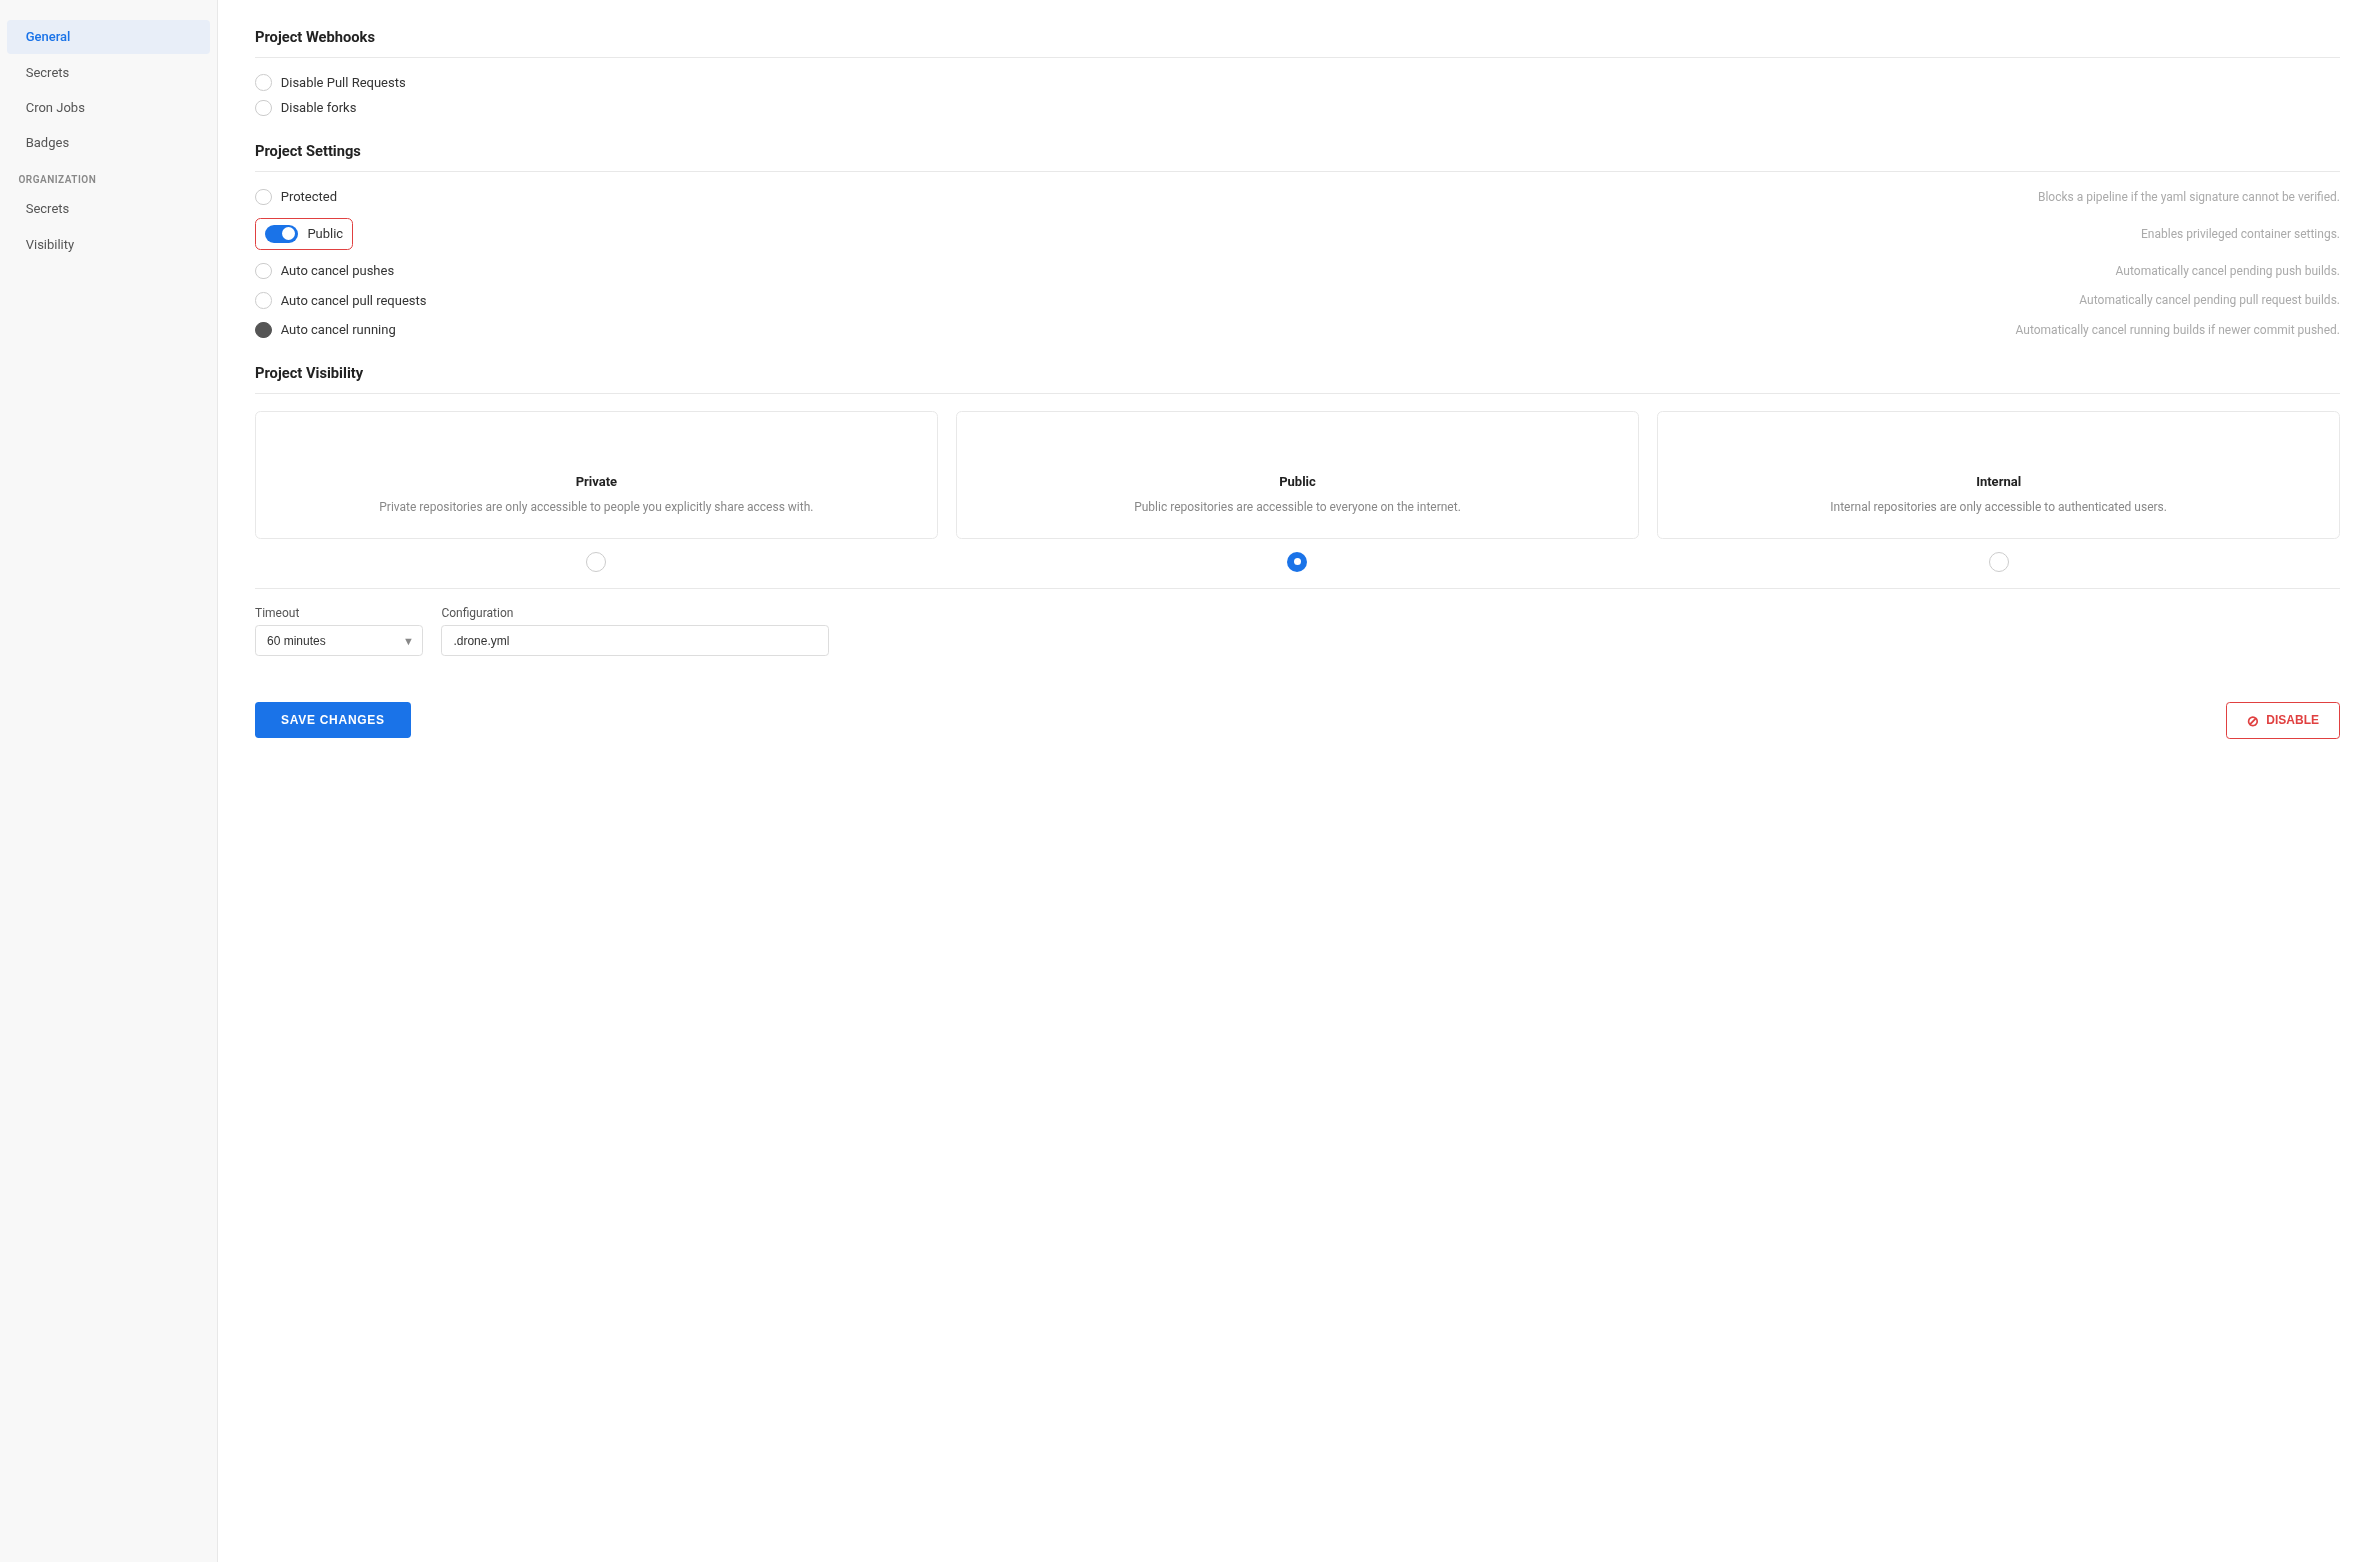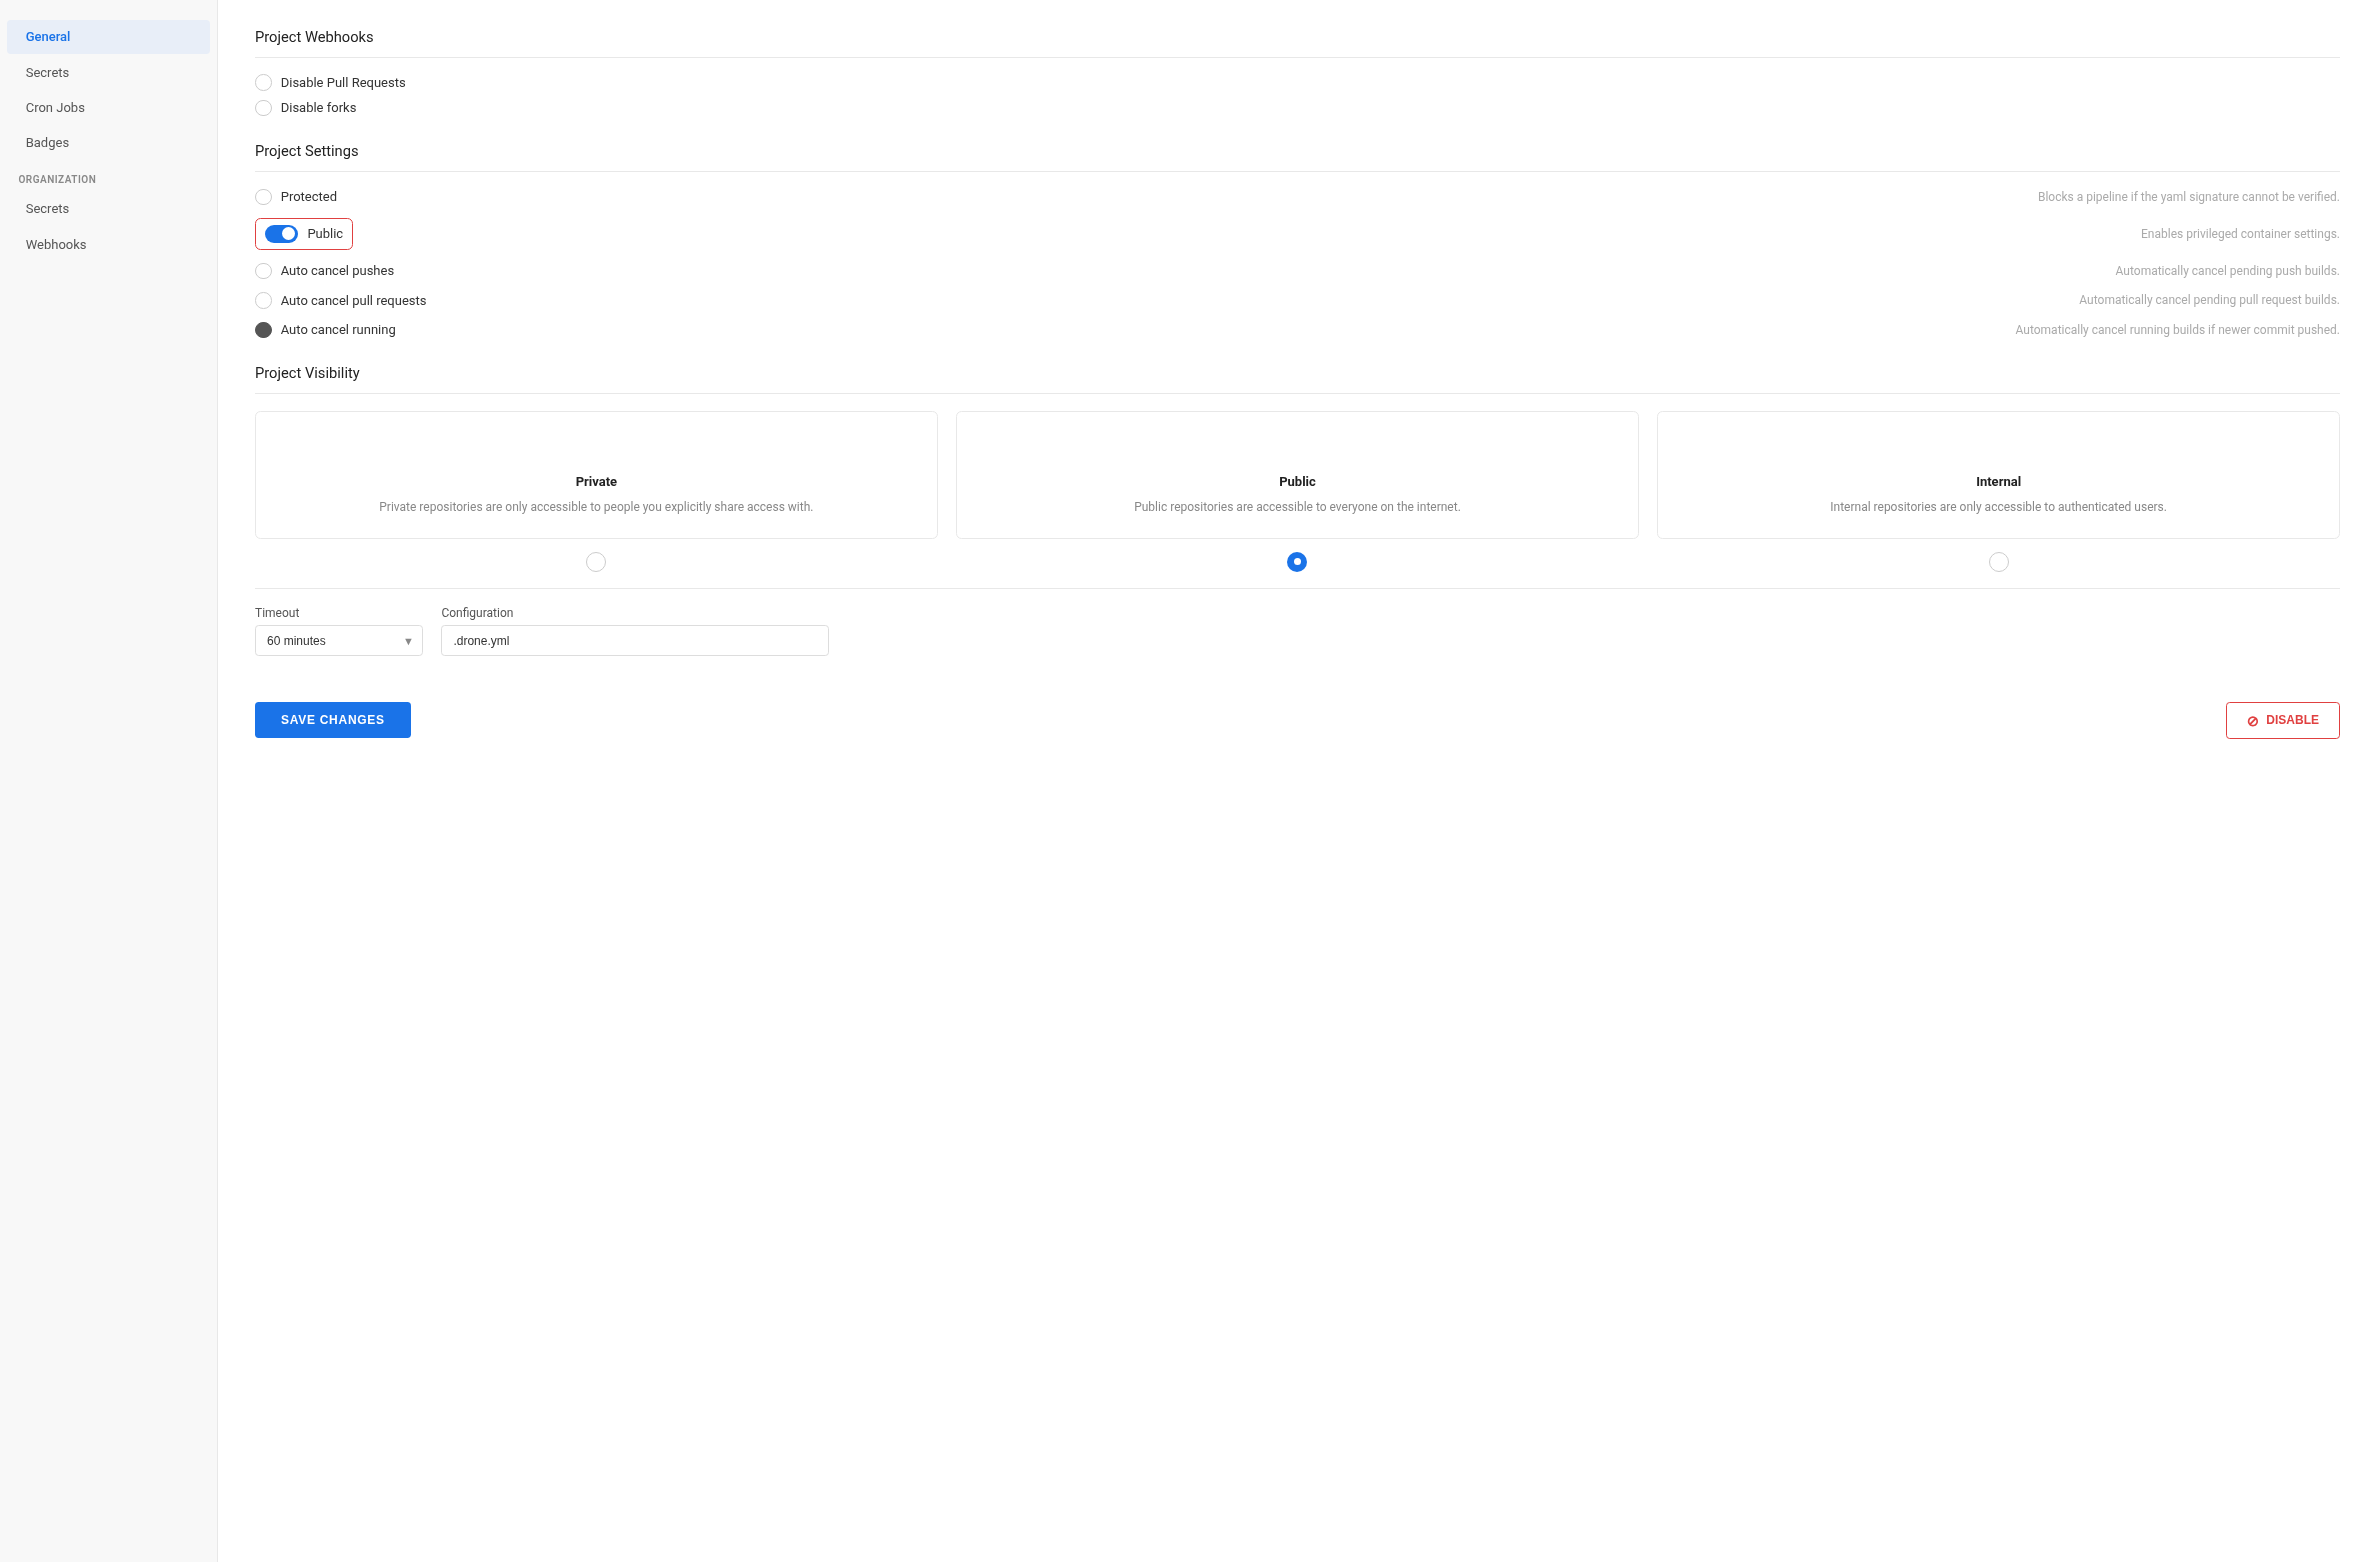--- a/index.html
+++ b/index.html
@@ -47,21 +47,21 @@
     .main {
       flex: 1;
       background: #fff;
       padding: 27.5px 37px;
       overflow-y: auto;
     }
 
     
     .section-title {
       font-size: 14.7px;
-      font-weight: 400;
+      font-weight: 700;
       color: #222;
       margin-bottom: 11px;
     }
     .divider {
       border: none;
       border-top: 0.9px solid #e8e8e8;
       margin-bottom: 16.5px;
     }
     .setting-row-with-desc {
       display: flex;
@@ -290,21 +290,21 @@
 
 <div class="sidebar">
   <div class="sidebar-item active">General</div>
   <div class="sidebar-item">Secrets</div>
   <div class="sidebar-item">Cron Jobs</div>
   <div class="sidebar-item">Badges</div>
 
   <div class="sidebar-section-label">ORGANIZATION</div>
 
   <div class="sidebar-item">Secrets</div>
-  <div class="sidebar-item">Webhooks</div>
+  <div class="sidebar-item">Visibility</div>
 </div>
 
 <div class="main">
 
   <div class="section-spacing">
     <div class="section-title">Project Webhooks</div>
     <hr class="divider">
     <div class="webhook-row">
       <div class="radio-circle"></div>
       <span>Disable Pull Requests</span>

